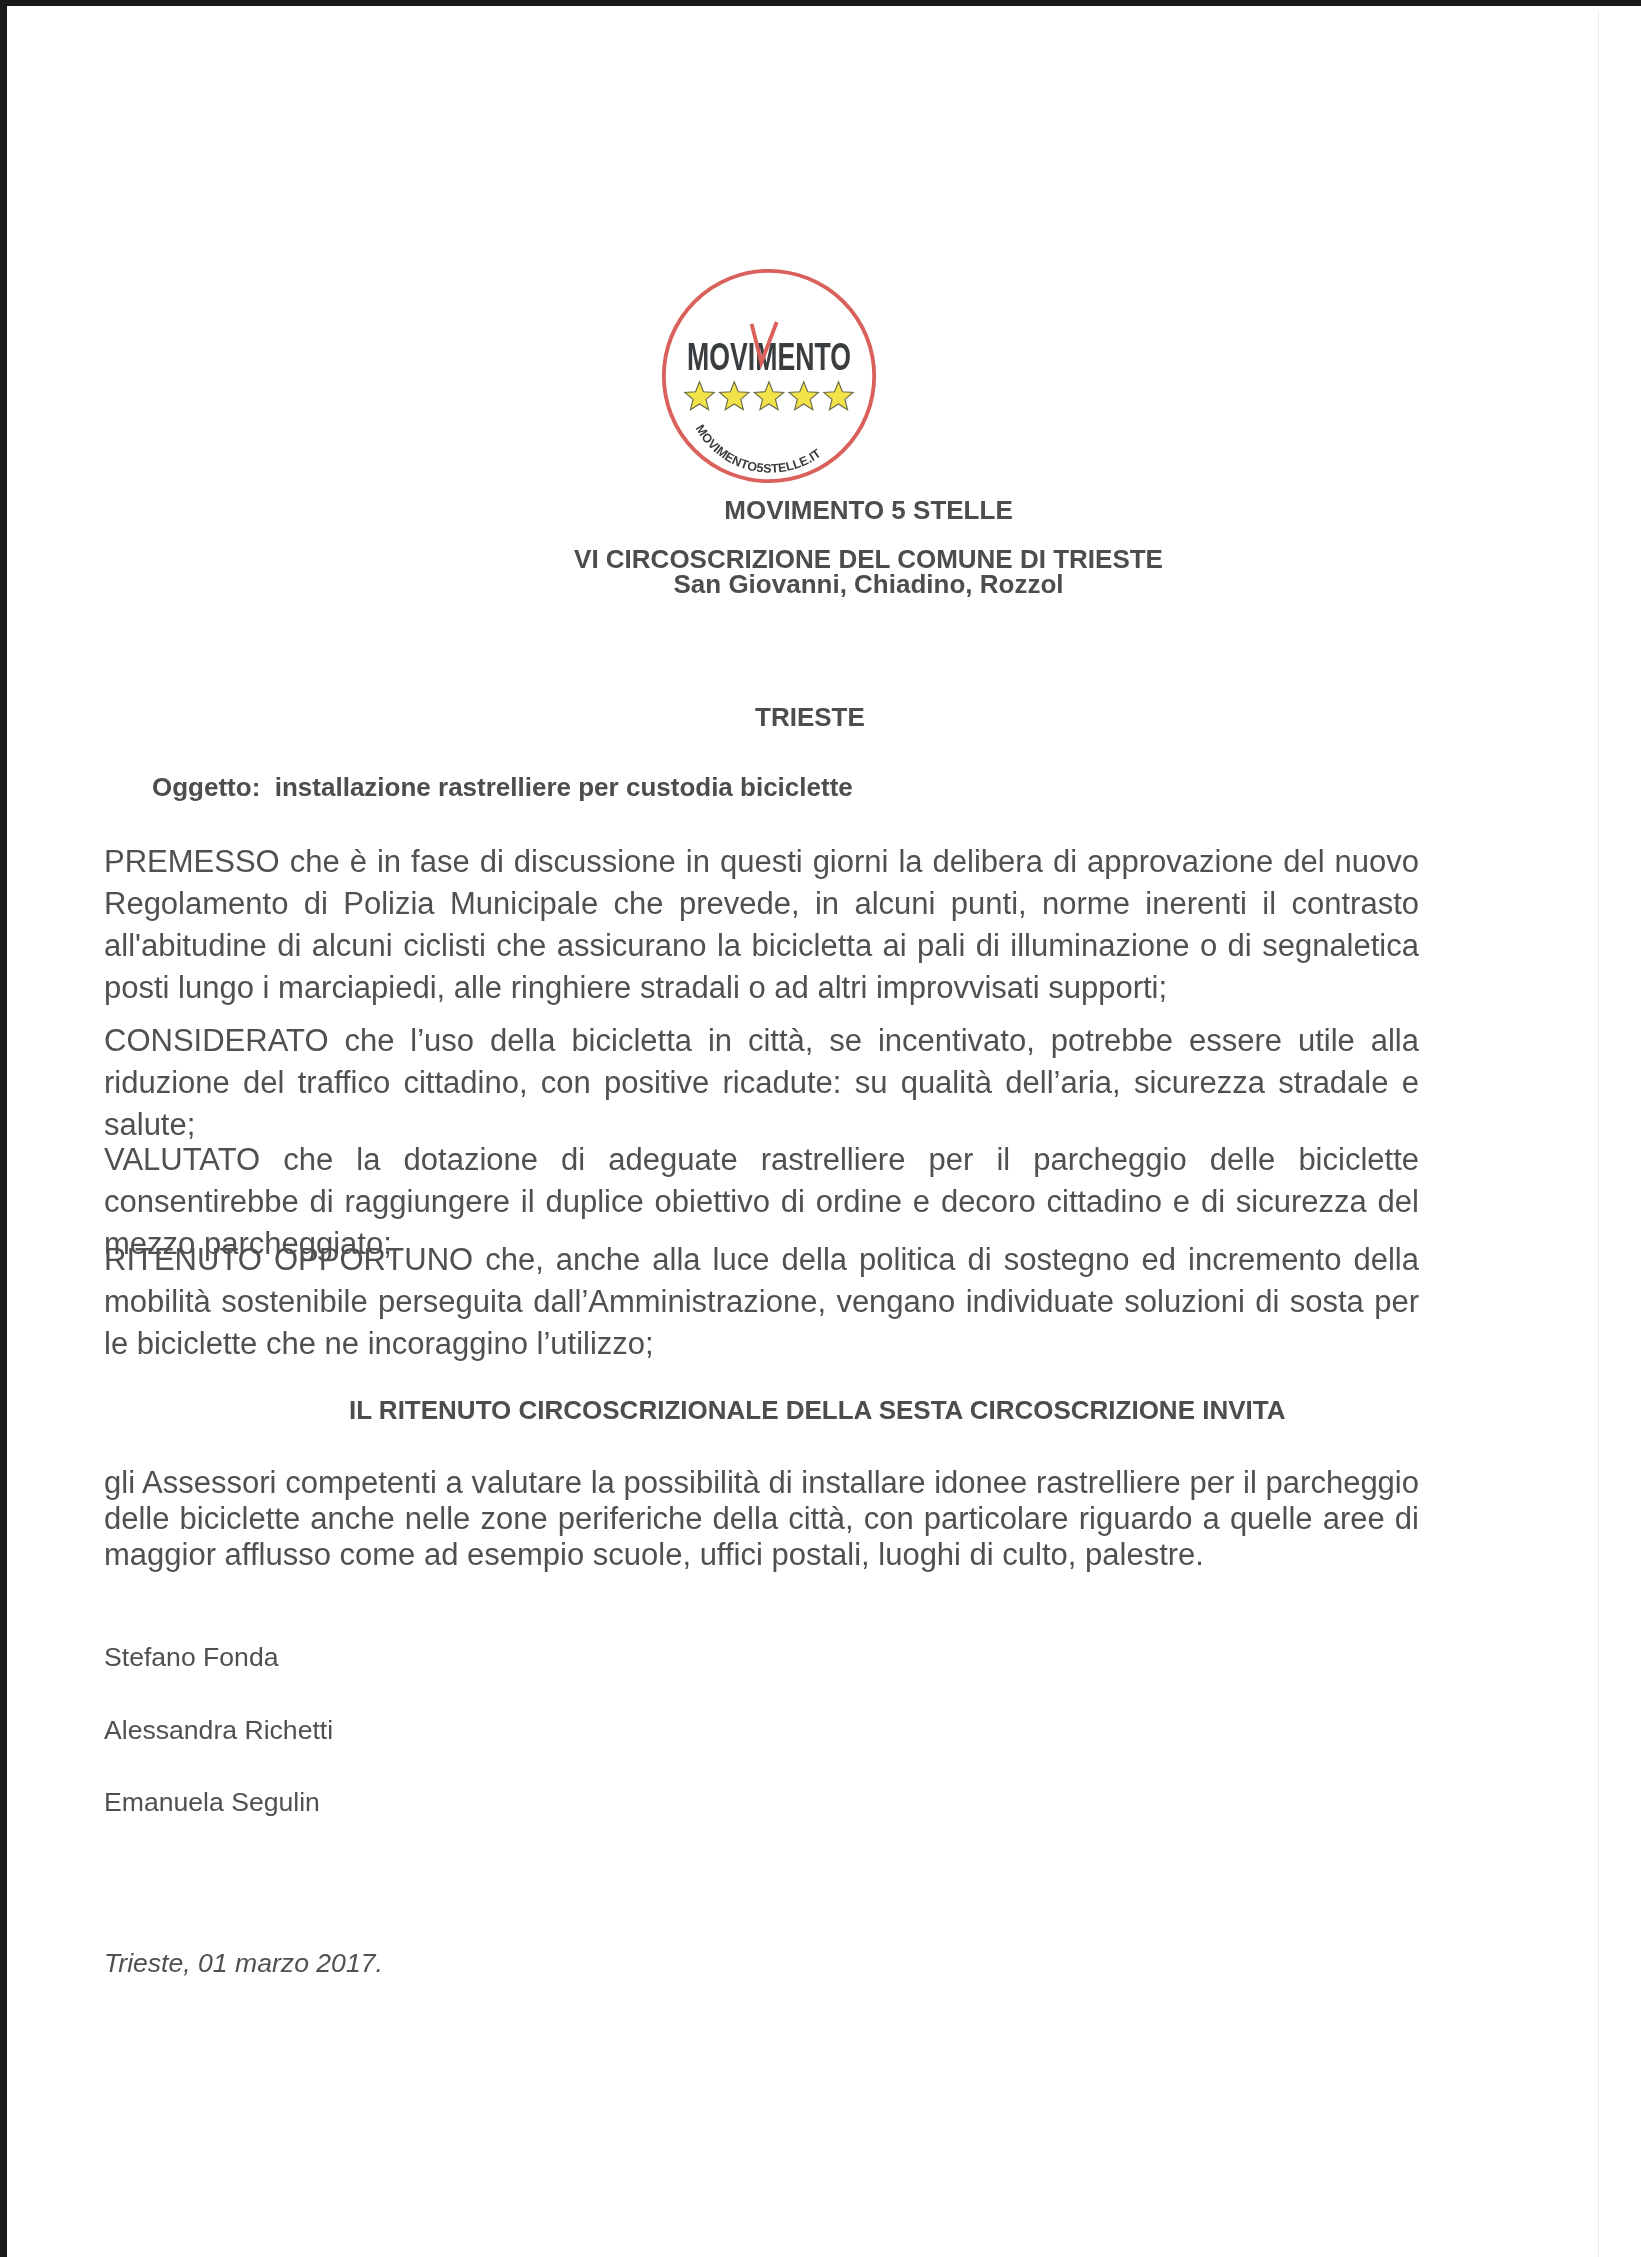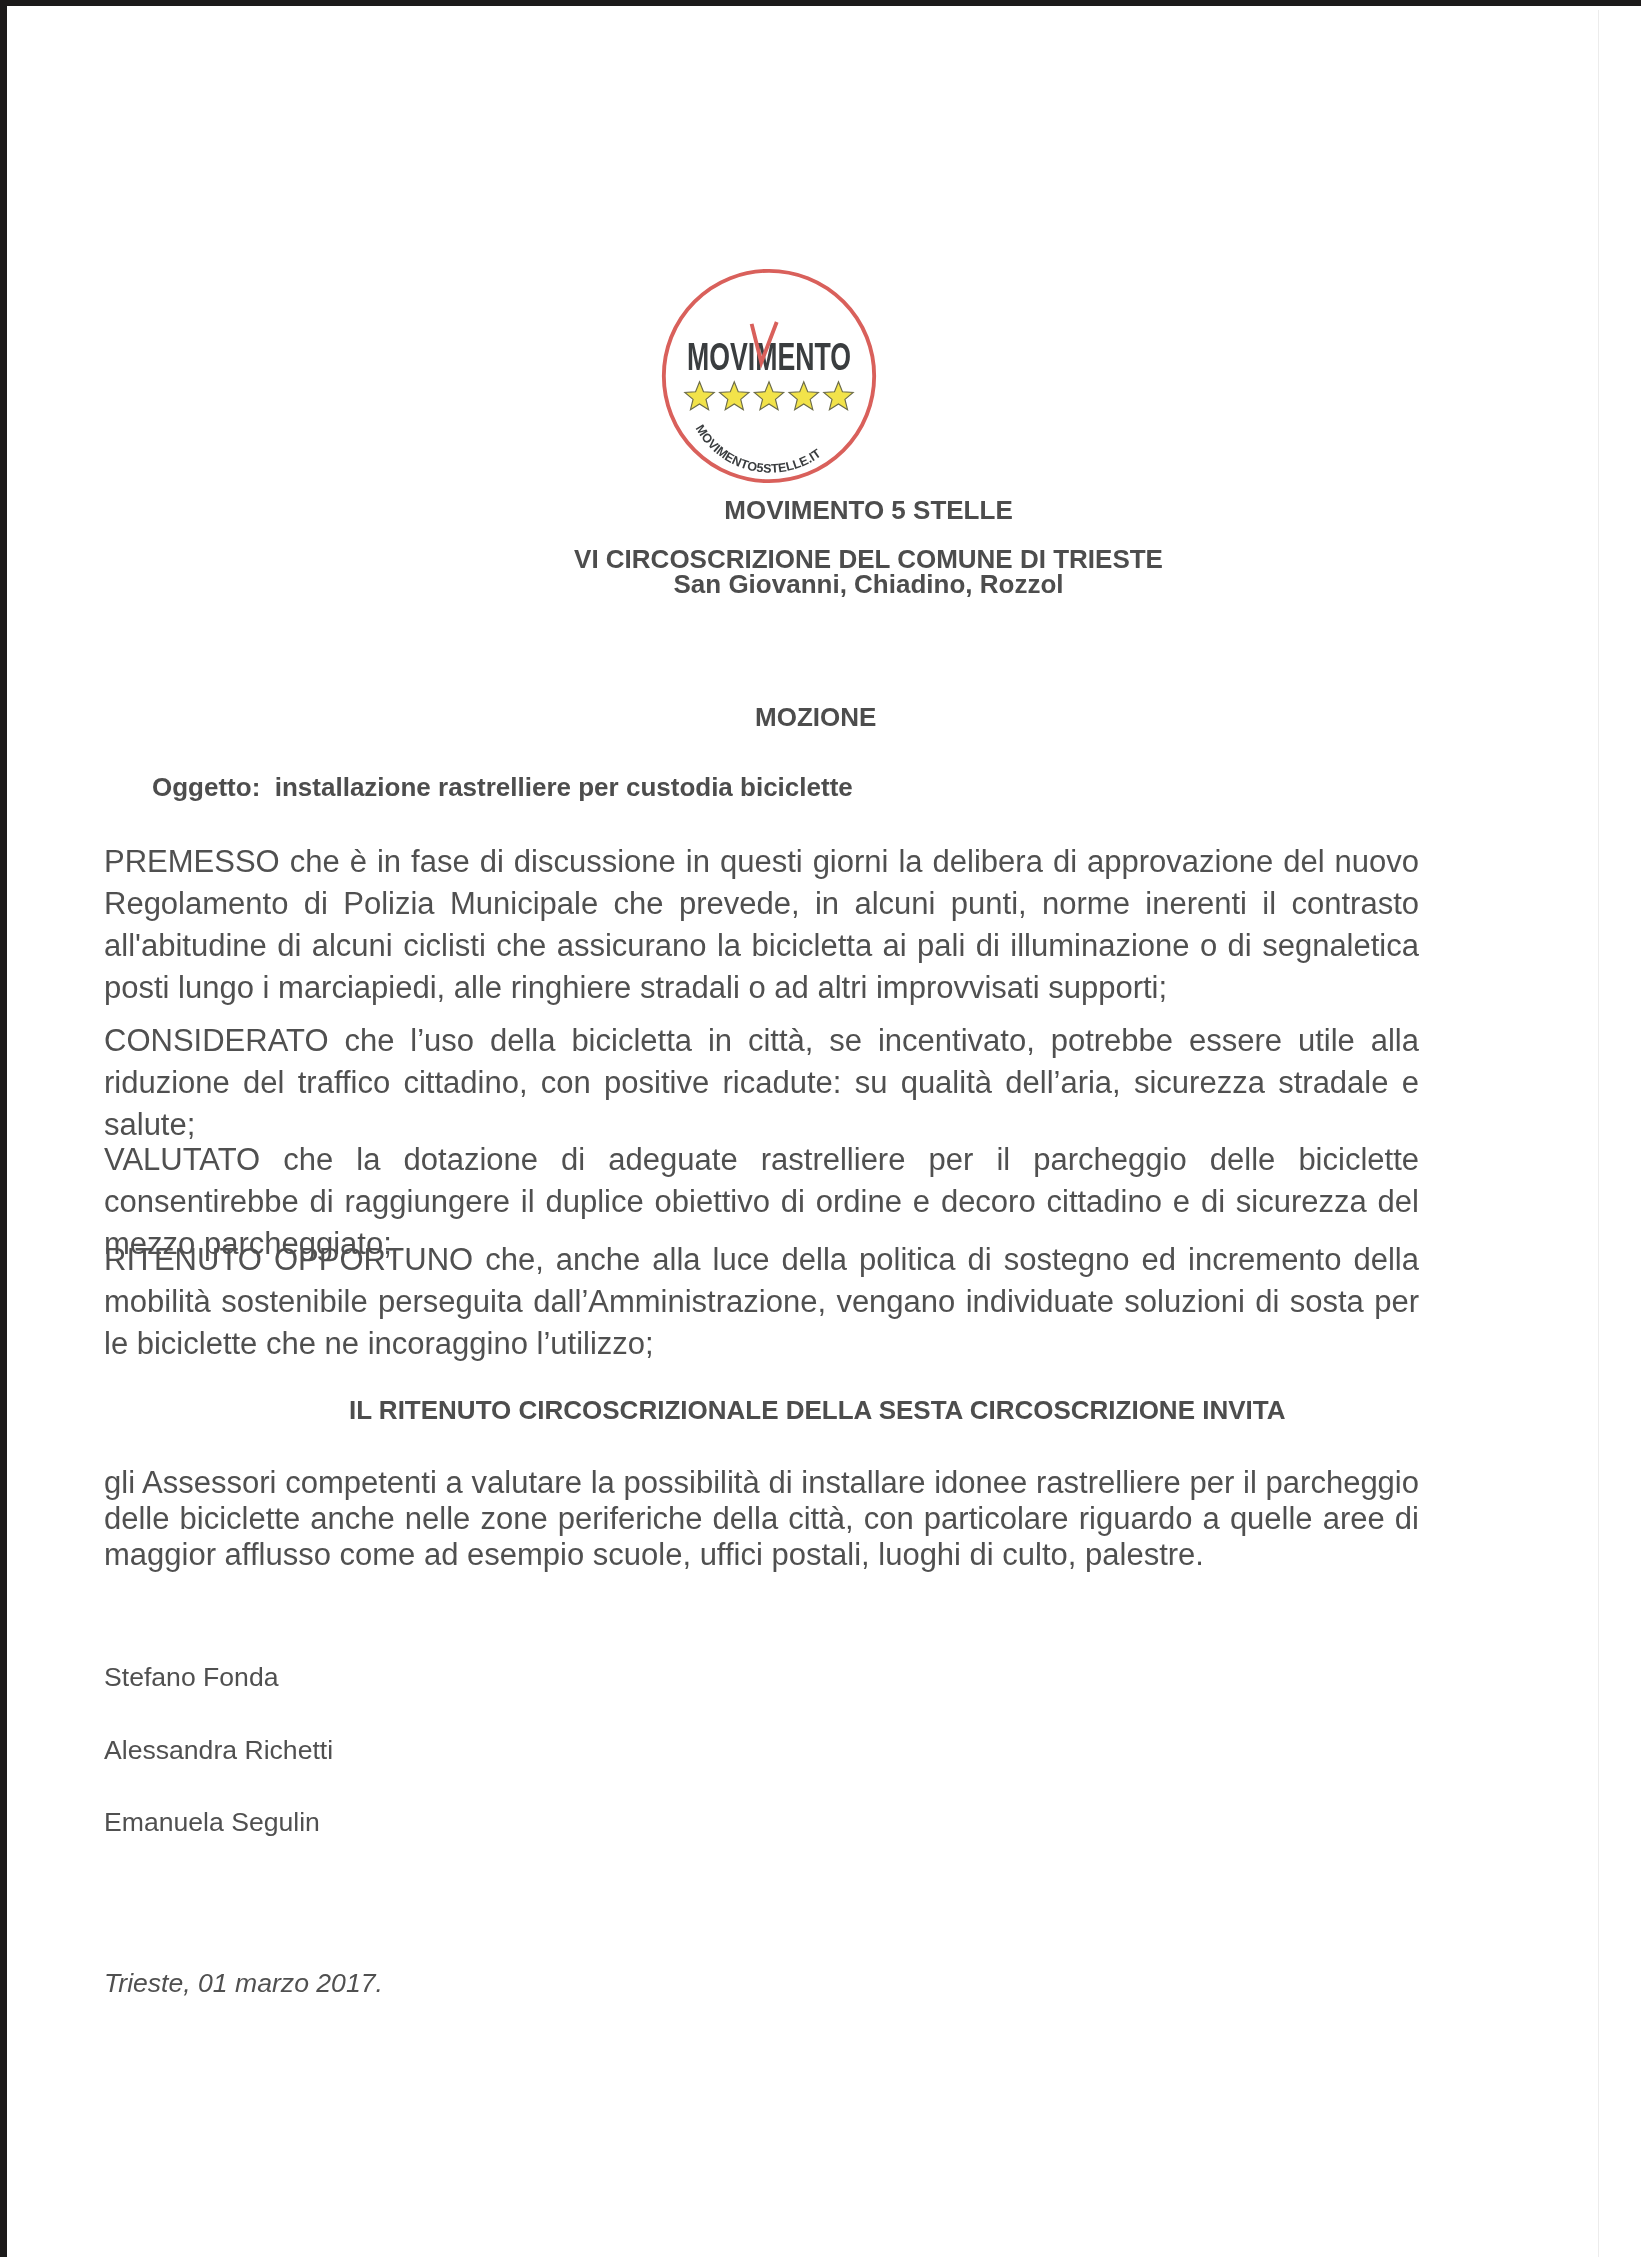--- a/index.html
+++ b/index.html
@@ -14,21 +14,21 @@
   .scan-right-line { position: absolute; left: 1598px; top: 9.7px; width: 1px; height: 2248px; background: #ececec; }
 
   .logo { position: absolute; left: 659px; top: 266px; width: 220px; height: 220px; }
 
   .line { position: absolute; white-space: nowrap; line-height: 1; }
   .center { left: 0; width: 1641px; text-align: center; }
   .hdr { font-size: 26px; font-weight: bold; color: #4d4d4d; letter-spacing: 0px; padding-left: 48px; }
   .para { position: absolute; left: 104px; width: 1315px; font-size: 31px; color: #505050;
           text-align: justify; line-height: 42px; }
   .para.tight { line-height: 36px; }
-  .plain { position: absolute; left: 104px; font-size: 26.6px; color: #505050; white-space: nowrap; margin-top: 20px; }
+  .plain { position: absolute; left: 104px; font-size: 26.6px; color: #505050; white-space: nowrap; }
 </style>
 </head>
 <body>
 
 <div class="scan-top"></div>
 <div class="scan-left"></div>
 <div class="scan-right-line"></div>
 
 <svg class="logo" viewBox="0 0 228 228">
   <circle cx="114" cy="114" r="109" fill="#ffffff" stroke="#d9605b" stroke-width="4"></circle>
@@ -46,21 +46,21 @@
   </defs>
   <text font-family="'Liberation Sans', sans-serif" font-weight="bold" font-size="13" fill="#3a3d3f">
     <textPath id="logo-url-path" href="#logo-arc" startOffset="4%">MOVIMENTO5STELLE.IT</textPath>
   </text>
 </svg>
 
 <div class="line center hdr" style="top:497px;">MOVIMENTO 5 STELLE</div>
 <div class="line center hdr" style="top:534px;margin-top:12px;">VI CIRCOSCRIZIONE DEL COMUNE DI TRIESTE</div>
 <div class="line center hdr" style="top:571px;">San Giovanni, Chiadino, Rozzol</div>
 
-<div class="line hdr" style="top:704px; left:707px;">MOZIONE</div>
+<div class="line hdr" style="top:704px; left:707px;">TRIESTE</div>
 
 <div class="line hdr" style="top:774px; left:104px;">
   <span>Oggetto:</span>&nbsp;&nbsp;<span>installazione rastrelliere per custodia biciclette</span>
 </div>
 
 <div class="para" style="top:841px;">PREMESSO che è in fase di discussione in questi giorni la delibera di approvazione del nuovo Regolamento di Polizia Municipale che prevede, in alcuni punti, norme inerenti il contrasto all'abitudine di alcuni ciclisti che assicurano la bicicletta ai pali di illuminazione o di segnaletica posti lungo i marciapiedi, alle ringhiere stradali o ad altri improvvisati supporti;</div>
 <div class="para" style="top:1020px;">CONSIDERATO che l’uso della bicicletta in città, se incentivato, potrebbe essere utile alla riduzione del traffico cittadino, con positive ricadute: su qualità dell’aria, sicurezza stradale e salute;</div>
 <div class="para" style="top:1139px;">VALUTATO che la dotazione di adeguate rastrelliere per il parcheggio delle biciclette consentirebbe di raggiungere il duplice obiettivo di ordine e decoro cittadino e di sicurezza del mezzo parcheggiato;</div>
 <div class="para" style="top:1239px;">RITENUTO OPPORTUNO che, anche alla luce della politica di sostegno ed incremento della mobilità sostenibile perseguita dall’Amministrazione, vengano individuate soluzioni di sosta per le biciclette che ne incoraggino l’utilizzo;</div>
 

